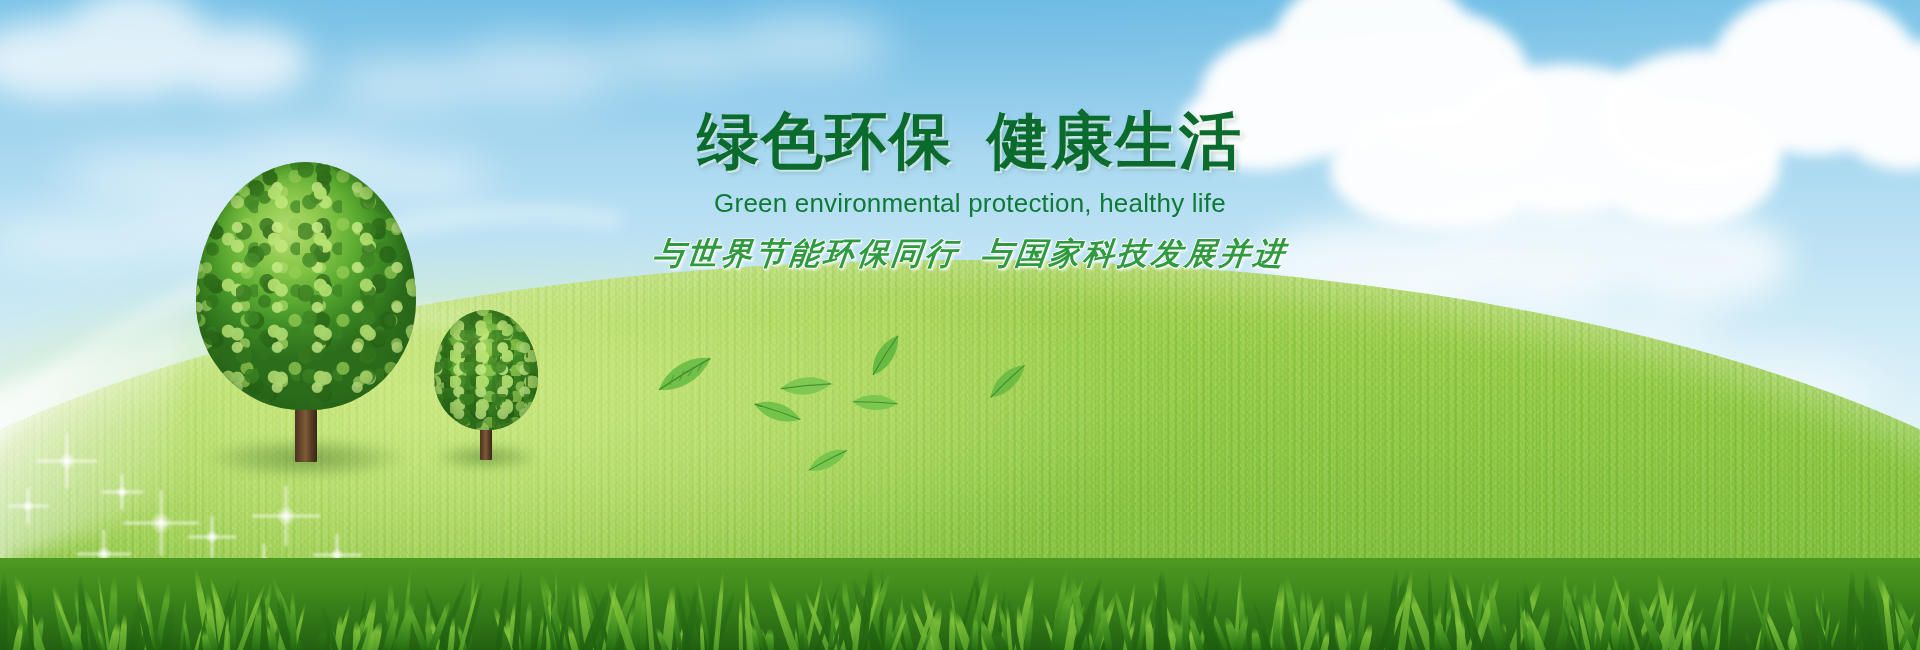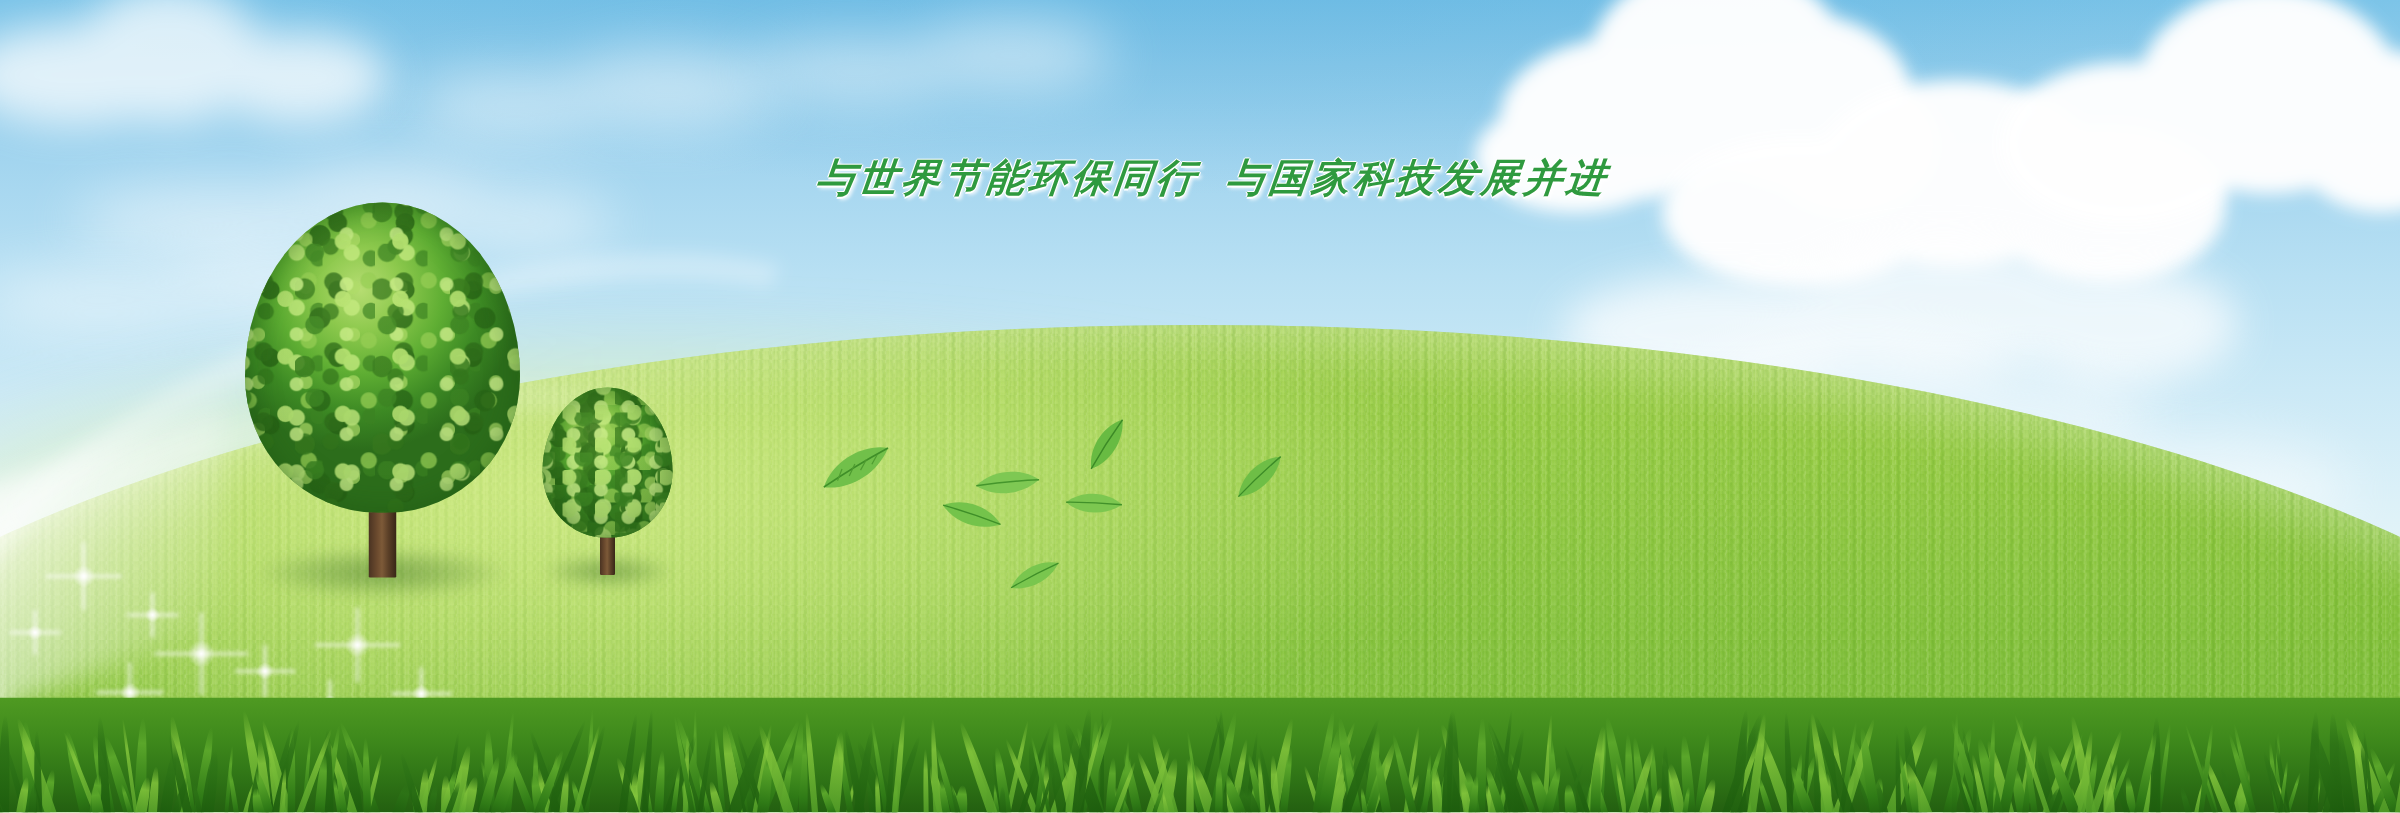--- a/index.html
+++ b/index.html
@@ -414,21 +414,23 @@
     </svg>
   </div>
   <div class="leaf" style="left:806px; top:450px; transform:rotate(-12deg);">
     <svg width="44" height="22" viewBox="0 0 62 30" aria-hidden="true">
       <path d="M2 22 C16 2 44 -2 60 6 C46 24 20 30 2 22 Z" fill="#79c64e"></path>
       <path d="M2 22 C20 16 42 10 60 6" stroke="#3f8f28" stroke-width="1.4" fill="none"></path>
     </svg>
   </div>
 
   <div class="text-block">
-
+    <div class="headline"><span>绿色环保</span><span class="gap"></span><span>健康生活</span></div>
+
+    <div class="subtitle-en">Green environmental protection, healthy life</div>
 
     <div class="subtitle-cn"><span>与世界节能环保同行</span><span class="gap2"></span><span>与国家科技发展并进</span></div>
   </div>
 
   <div class="grass-band">
     <div class="grass-base"></div>
     <div id="blades">
         <div class="blade" style="left:1820.3px;width:3.5px;height:70.1px;transform:rotate(0.5deg);"></div>
         <div class="blade light" style="left:1233.0px;width:3.6px;height:85.2px;transform:rotate(4.1deg);"></div>
         <div class="blade" style="left:1321.9px;width:5.4px;height:61.6px;transform:rotate(-2.7deg);"></div>

